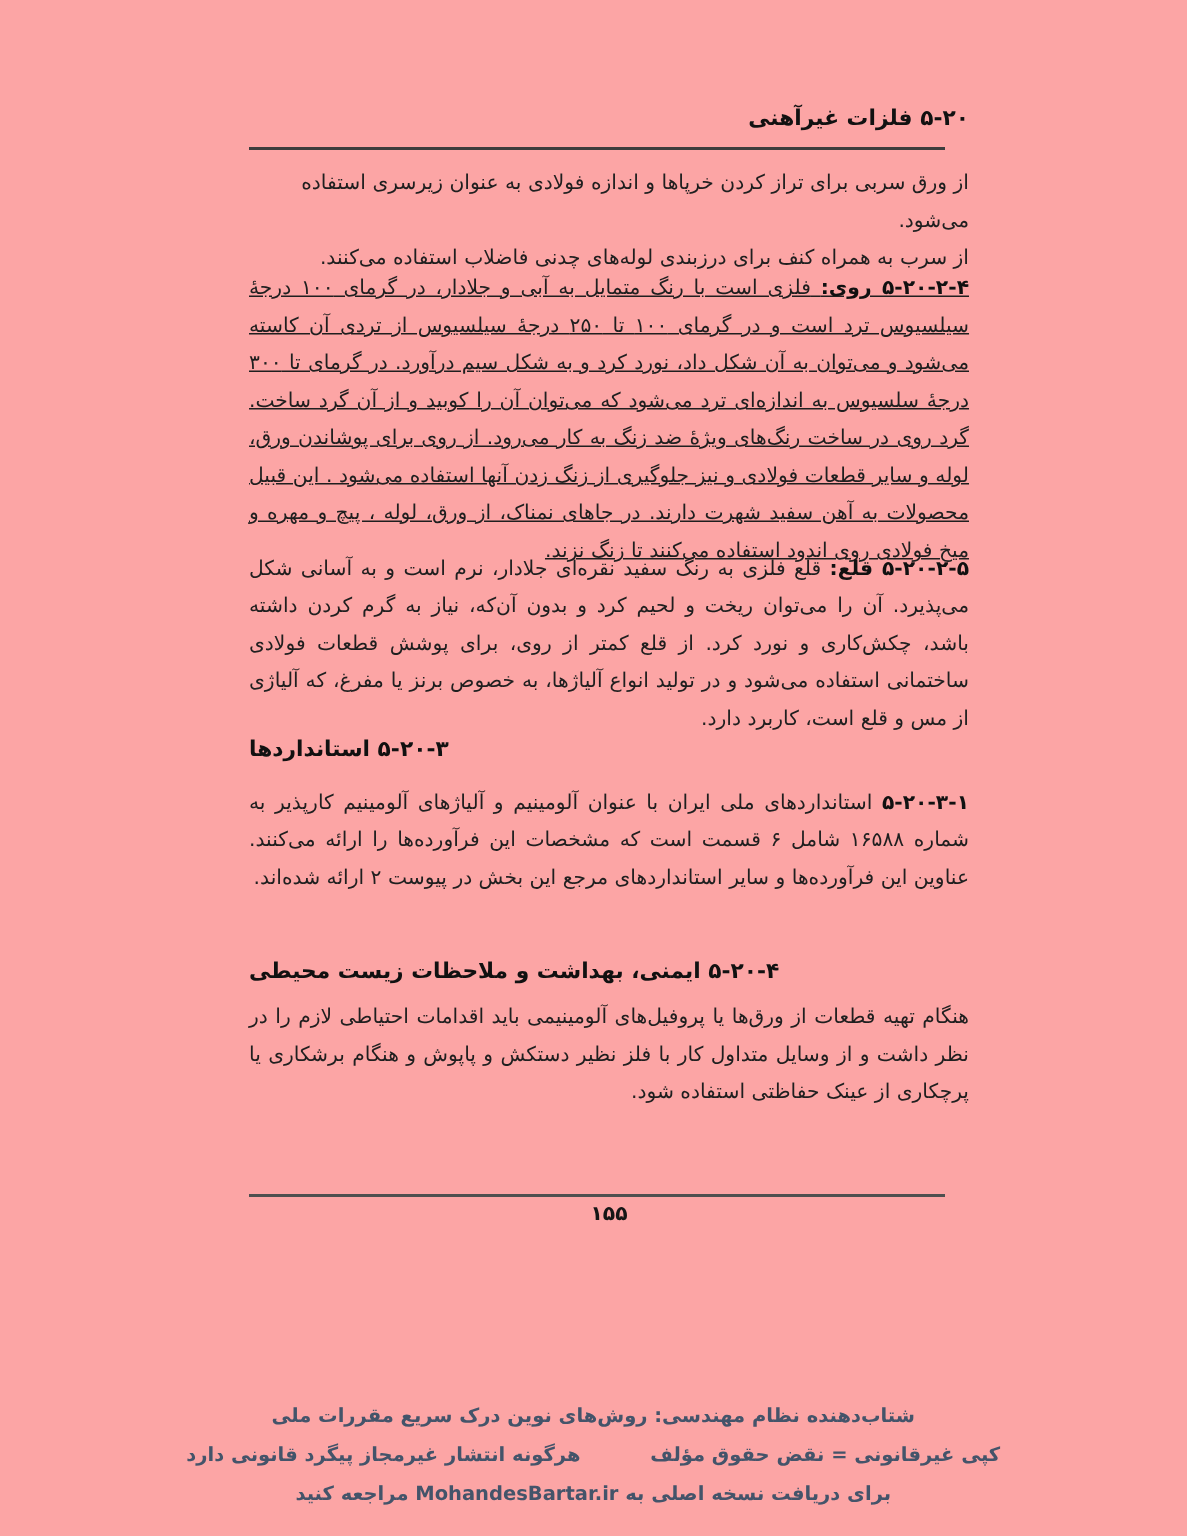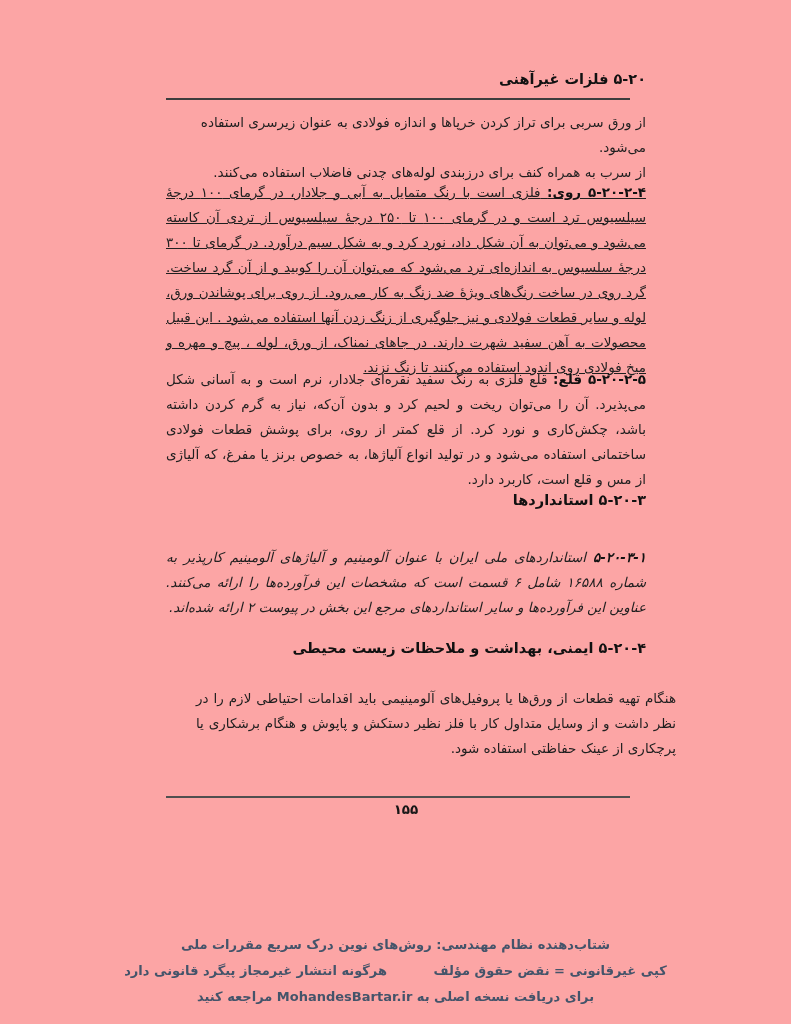--- a/index.html
+++ b/index.html
@@ -39,27 +39,27 @@
     font-size: 13.5px;
     line-height: 25px;
   }
   .intro { top: 110px; text-align: right; }
   .para { text-align: justify; }
   .p-zinc { top: 180px; text-decoration: underline; }
   .p-tin { top: 367px; }
   .h-sub {
     font-size: 14.5px;
     font-weight: bold;
-    text-align: right;
+    text-align: left;
     color: #111;
   }
   .h-standards { top: 492px; }
-  .p-standards { top: 545px; font-style: italic; }
+  .p-standards { top: 523px; }
   .h-safety { top: 640px; }
-  .p-safety1 { top: 686px; margin-left: 30px; }
+  .p-safety1 { top: 666px; }
   .p-safety2 { top: 737px; }
   .lead { font-weight: bold; color: #111; }
   .page-number {
     top: 801px;
     text-align: center;
     font-size: 13.5px;
     font-weight: bold;
     color: #161616;
   }
   .footer {

